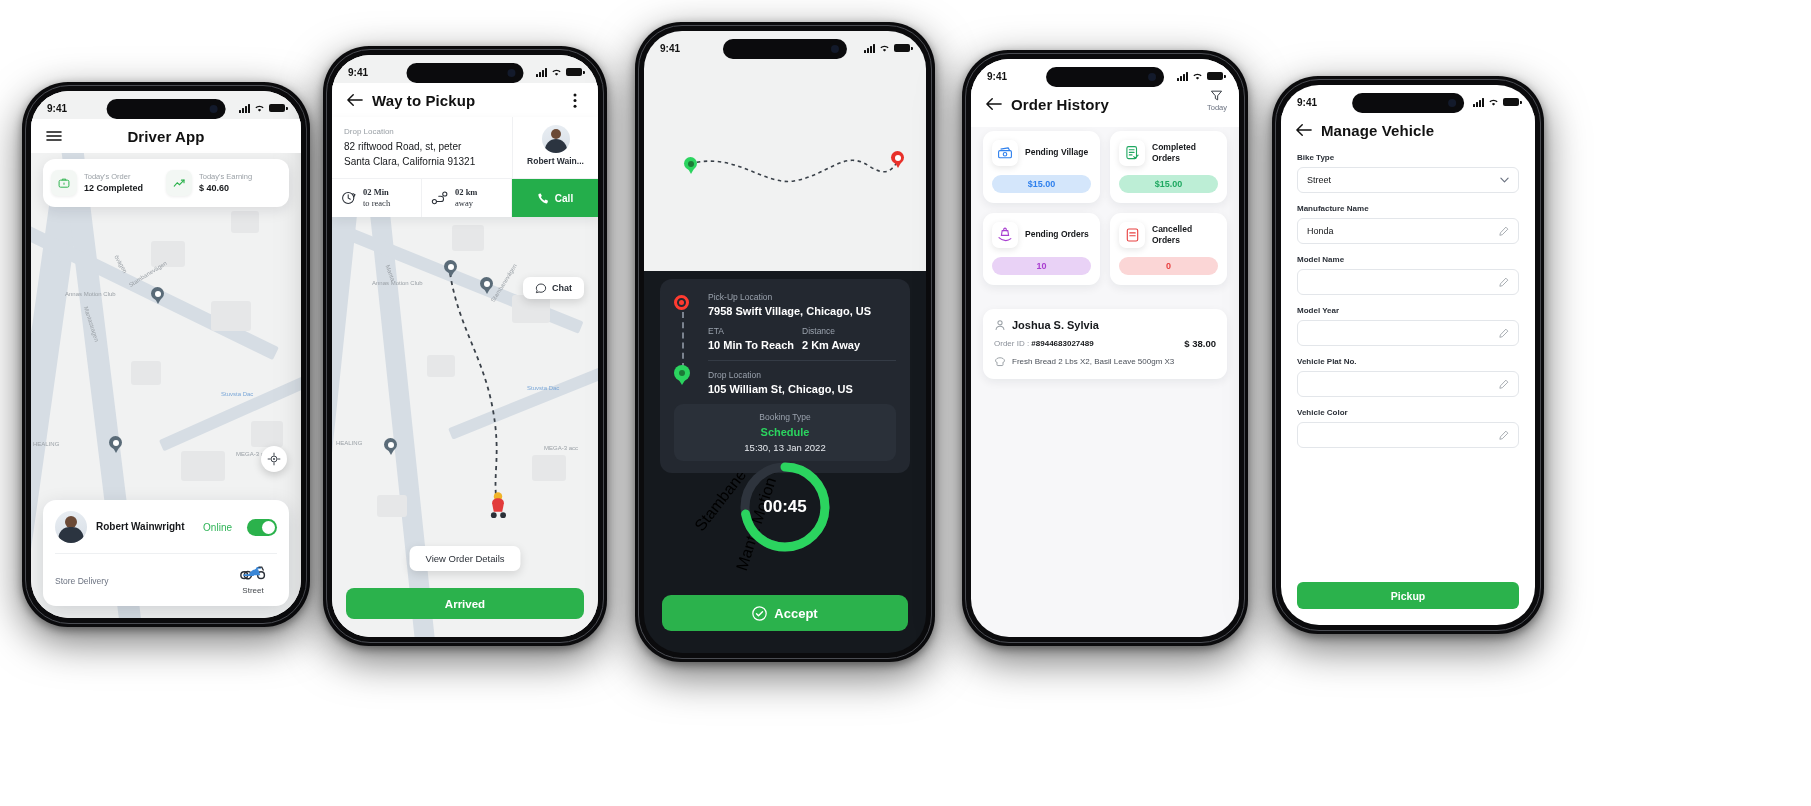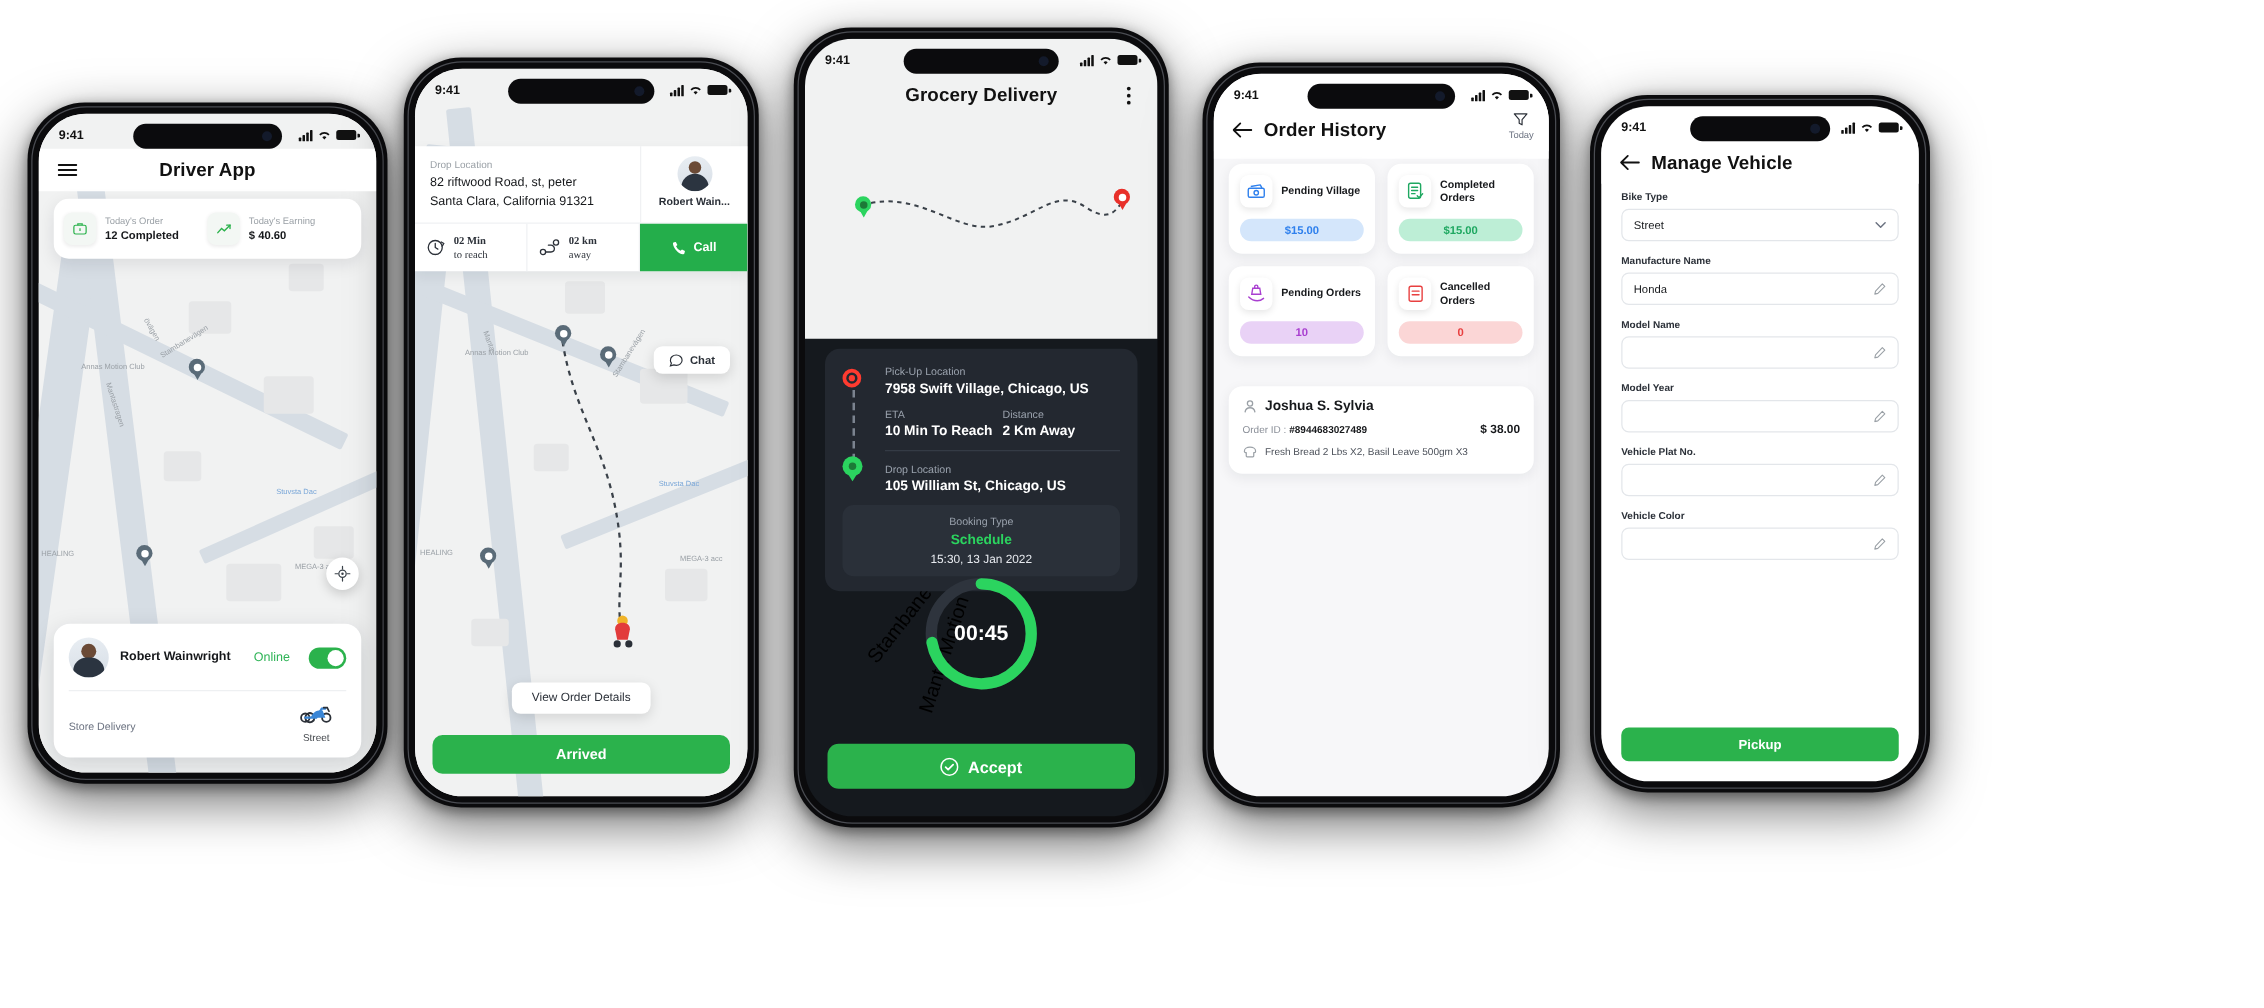--- a/index.html
+++ b/index.html
@@ -352,20 +352,37 @@
               <i></i>
               <i></i>
             </span>
           <svg width="11" height="9" viewBox="0 0 16 12">
               <path d="M8 10.5 5.6 8a3.4 3.4 0 0 1 4.8 0ZM3.4 5.8 2 4.3a8.5 8.5 0 0 1 12 0l-1.4 1.5a6.5 6.5 0 0 0-9.2 0Z" fill="#111"></path>
             </svg>
           <span class="batt"></span>
         </span>
       </div>
 
+      <div class="appbar">
+        <span class="icn">
+          <svg width="16" height="14" viewBox="0 0 18 14" fill="none" stroke="#111" stroke-width="1.6" stroke-linecap="round" stroke-linejoin="round">
+              <path d="M7 1 1 7l6 6M1 7h16"></path>
+            </svg>
+        </span>
+        <div class="title" style="text-align:left;margin-left:8px;">Way to Pickup</div>
+        <span class="icn">
+          <svg width="4" height="15" viewBox="0 0 4 16">
+              <g fill="#111">
+                <circle cx="2" cy="2" r="1.6"></circle>
+                <circle cx="2" cy="8" r="1.6"></circle>
+                <circle cx="2" cy="14" r="1.6"></circle>
+              </g>
+            </svg>
+        </span>
+      </div>
 
       <div class="infocard">
         <div class="irow1">
           <div class="ic-left">
             <div class="ic-lbl">Drop Location</div>
             <div class="ic-addr">82 riftwood Road, st, peter</div>
             <div class="ic-addr">Santa Clara, California 91321</div>
           </div>
           <div class="ic-right">
             <div class="avatar" style="width:28px;height:28px;">
@@ -451,33 +468,20 @@
               <i></i>
               <i></i>
             </span>
           <svg width="11" height="9" viewBox="0 0 16 12">
               <path d="M8 10.5 5.6 8a3.4 3.4 0 0 1 4.8 0ZM3.4 5.8 2 4.3a8.5 8.5 0 0 1 12 0l-1.4 1.5a6.5 6.5 0 0 0-9.2 0Z" fill="#111"></path>
             </svg>
           <span class="batt"></span>
         </span>
       </div>
 
-      <div class="appbar">
-        <span class="icn"></span>
-        <div class="title">Grocery Delivery</div>
-        <span class="icn">
-          <svg width="4" height="15" viewBox="0 0 4 16">
-              <g fill="#111">
-                <circle cx="2" cy="2" r="1.6"></circle>
-                <circle cx="2" cy="8" r="1.6"></circle>
-                <circle cx="2" cy="14" r="1.6"></circle>
-              </g>
-            </svg>
-        </span>
-      </div>
 
       <div class="detail">
         <div class="trk">
           <div class="ln"></div>
           <div class="rcirc"></div>
           <div class="gpin">
               <div class="h"></div>
               <div class="t"></div>
               <div class="d"></div>
             </div>

